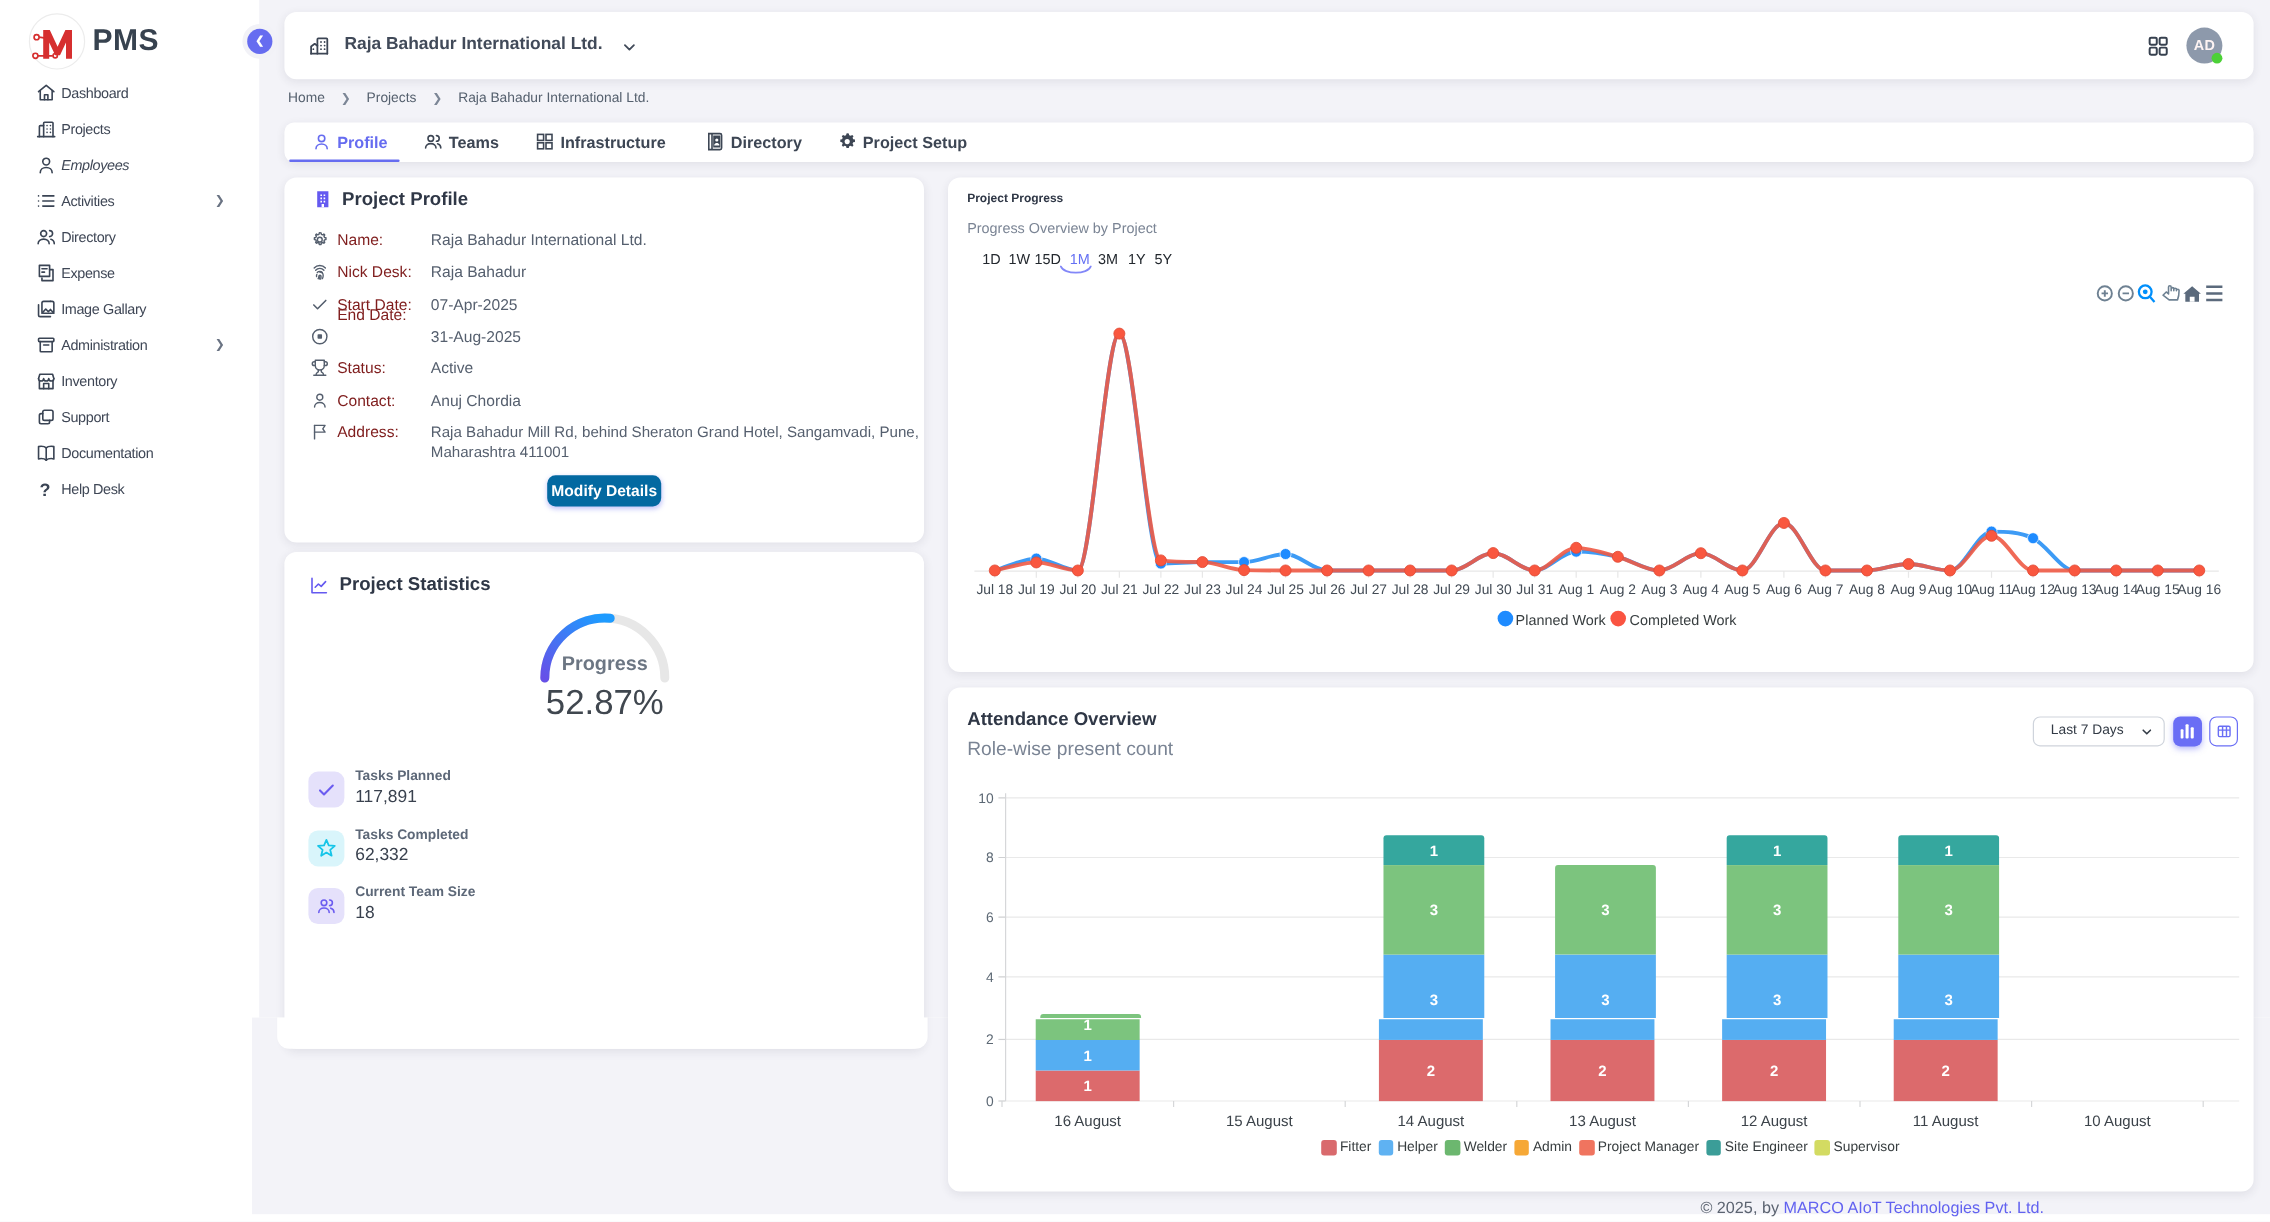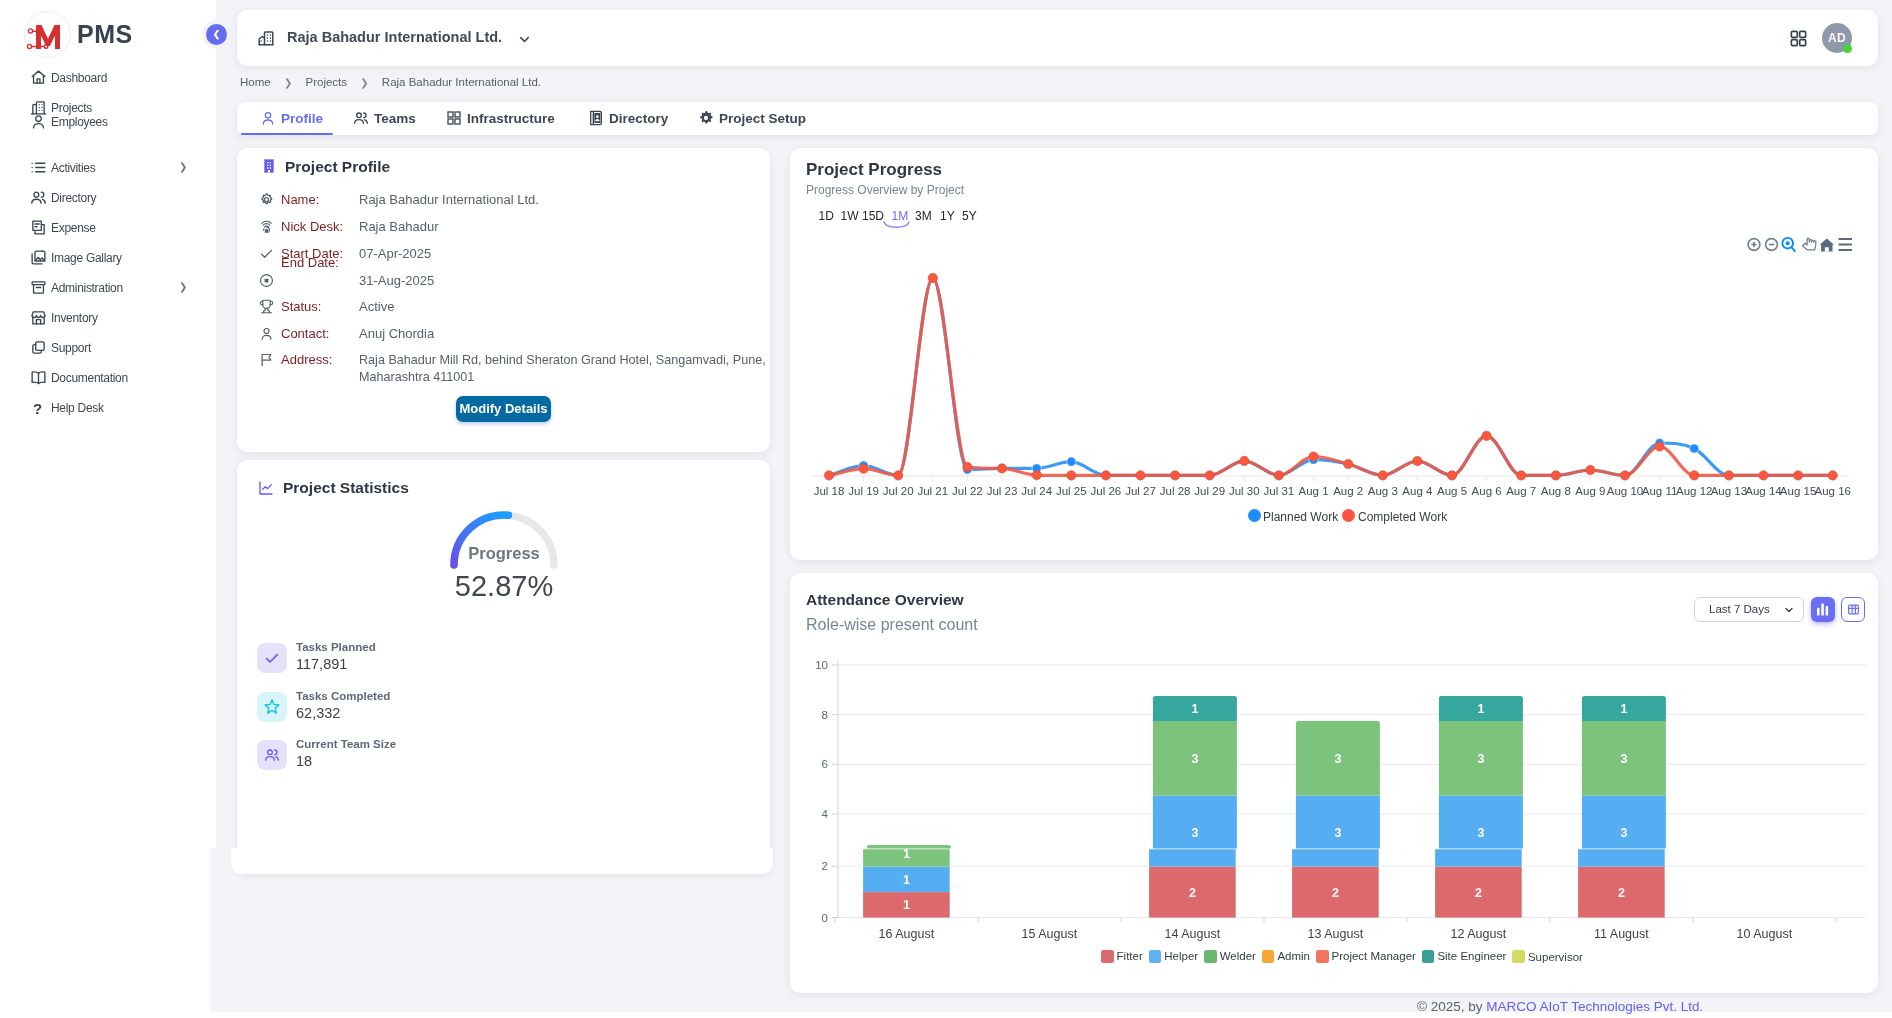--- a/index.html
+++ b/index.html
@@ -46,21 +46,21 @@
       </div>
     <div class="mi" style="top:98px;">
         <svg width="17" height="17" viewBox="0 0 24 24" fill="none" stroke="#3a4454" stroke-width="1.9" stroke-linecap="round" stroke-linejoin="round">
           <path d="M9 21V5a1 1 0 0 1 1-1h9a1 1 0 0 1 1 1v16"></path>
           <path d="M9 8H5a1 1 0 0 0-1 1v12"></path>
           <path d="M2 21h20"></path>
           <path d="M13 8h.01M17 8h.01M13 12h.01M17 12h.01M13 16h.01M17 16h.01"></path>
         </svg>
         <span>Projects</span>
       </div>
-    <div class="mi" style="top:112px;">
+    <div class="mi" style="top:128px;font-style:italic;">
         <svg width="17" height="17" viewBox="0 0 24 24" fill="none" stroke="#3a4454" stroke-width="1.9" stroke-linecap="round" stroke-linejoin="round">
           <circle cx="12" cy="8" r="4"></circle>
           <path d="M5 21c0-3.5 3-6 7-6s7 2.5 7 6"></path>
         </svg>
         <span>Employees</span>
       </div>
     <div class="mi" style="top:158px;">
         <svg width="17" height="17" viewBox="0 0 24 24" fill="none" stroke="#3a4454" stroke-width="1.9" stroke-linecap="round" stroke-linejoin="round">
           <path d="M8 6h13M8 12h13M8 18h13"></path>
           <path d="M3 6h.01M3 12h.01M3 18h.01"></path>
@@ -300,21 +300,21 @@
         <path d="M16 4.5a3.5 3.5 0 0 1 0 7"></path>
         <path d="M17.5 14.7c2.4.7 4 2.4 4 5.3"></path>
       </svg>
     </div>
   <div class="sl" style="top:738px;">Current Team Size</div>
   <div class="sv" style="top:753px;">18</div>
 </div>
 
 <div class="card" style="left:790px;top:148px;width:1088px;height:412px;"></div>
 <div id="progress">
-<div class="abs" style="left:806px;top:160px;font-size:17px;font-weight:bold;color:#2f3746;">Project Progress</div>
+<div class="abs" style="left:806px;top:160px;font-size:10px;font-weight:bold;color:#2f3746;">Project Progress</div>
 <div class="abs" style="left:806px;top:183px;font-size:12px;color:#7a8494;">Progress Overview by Project</div>
 <svg class="abs" style="left:883px;top:221px;" width="27" height="10" viewBox="0 0 27 10">
       <path d="M1 1 C 3.5 8, 23.5 8, 26 1" fill="none" stroke="#8287f8" stroke-width="1.4" stroke-linecap="round"></path>
     </svg>
 <div class="abs" style="left:818.5px;top:209px;font-size:12px;color:#23282e;">1D</div>
 <div class="abs" style="left:840.5px;top:209px;font-size:12px;color:#23282e;">1W</div>
 <div class="abs" style="left:862px;top:209px;font-size:12px;color:#23282e;">15D</div>
 <div class="abs" style="left:891.5px;top:209px;font-size:12px;color:#6470f3;">1M</div>
 <div class="abs" style="left:915px;top:209px;font-size:12px;color:#23282e;">3M</div>
 <div class="abs" style="left:940px;top:209px;font-size:12px;color:#23282e;">1Y</div>
@@ -576,20 +576,20 @@
       <text x="1621.4" y="938" font-size="12.5" fill="#3c434a" text-anchor="middle">11 August</text>
       <text x="1764.4" y="938" font-size="12.5" fill="#3c434a" text-anchor="middle">10 August</text>
     </svg>
 <div class="abs" style="left:798px;top:950px;width:1088px;display:flex;justify-content:center;gap:6px;font-size:11.5px;color:#373d3f;">
       <span style="display:flex;align-items:center;"><span style="display:inline-block;width:12.5px;height:12.5px;border-radius:2.5px;background:#d96a6d;margin-right:3px;"></span>Fitter</span>
       <span style="display:flex;align-items:center;"><span style="display:inline-block;width:12.5px;height:12.5px;border-radius:2.5px;background:#5fb2f2;margin-right:3px;"></span>Helper</span>
       <span style="display:flex;align-items:flex-start;"><span style="display:inline-block;width:12.5px;height:12.5px;border-radius:2.5px;background:#6cb76f;margin-right:3px;"></span>Welder</span>
       <span style="display:flex;align-items:center;"><span style="display:inline-block;width:12.5px;height:12.5px;border-radius:2.5px;background:#f6a836;margin-right:3px;"></span>Admin</span>
       <span style="display:flex;align-items:center;"><span style="display:inline-block;width:12.5px;height:12.5px;border-radius:2.5px;background:#f0745f;margin-right:3px;"></span>Project Manager</span>
       <span style="display:flex;align-items:center;"><span style="display:inline-block;width:12.5px;height:12.5px;border-radius:2.5px;background:#3b9d98;margin-right:3px;"></span>Site Engineer</span>
-      <span style="display:flex;align-items:flex-end;"><span style="display:inline-block;width:12.5px;height:12.5px;border-radius:2.5px;background:#d3db62;margin-right:3px;"></span>Supervisor</span>
+      <span style="display:flex;align-items:flex-start;"><span style="display:inline-block;width:12.5px;height:12.5px;border-radius:2.5px;background:#d3db62;margin-right:3px;"></span>Supervisor</span>
     </div>
 </div>
 
 <div class="abs" style="left:231px;top:848px;width:541.7px;height:26px;background:#fff;border-radius:0 0 10px 10px;"></div>
 
 <div class="abs" style="left:0;top:1012px;width:1892px;height:6px;background:#fff;"></div>
 <div class="abs" style="left:1417px;top:999px;font-size:13.5px;color:#5b6370;">© 2025, by <span style="color:#6262f0;font-weight:500;">MARCO AIoT Technologies Pvt. Ltd.</span></div>
 
 </body></html>

